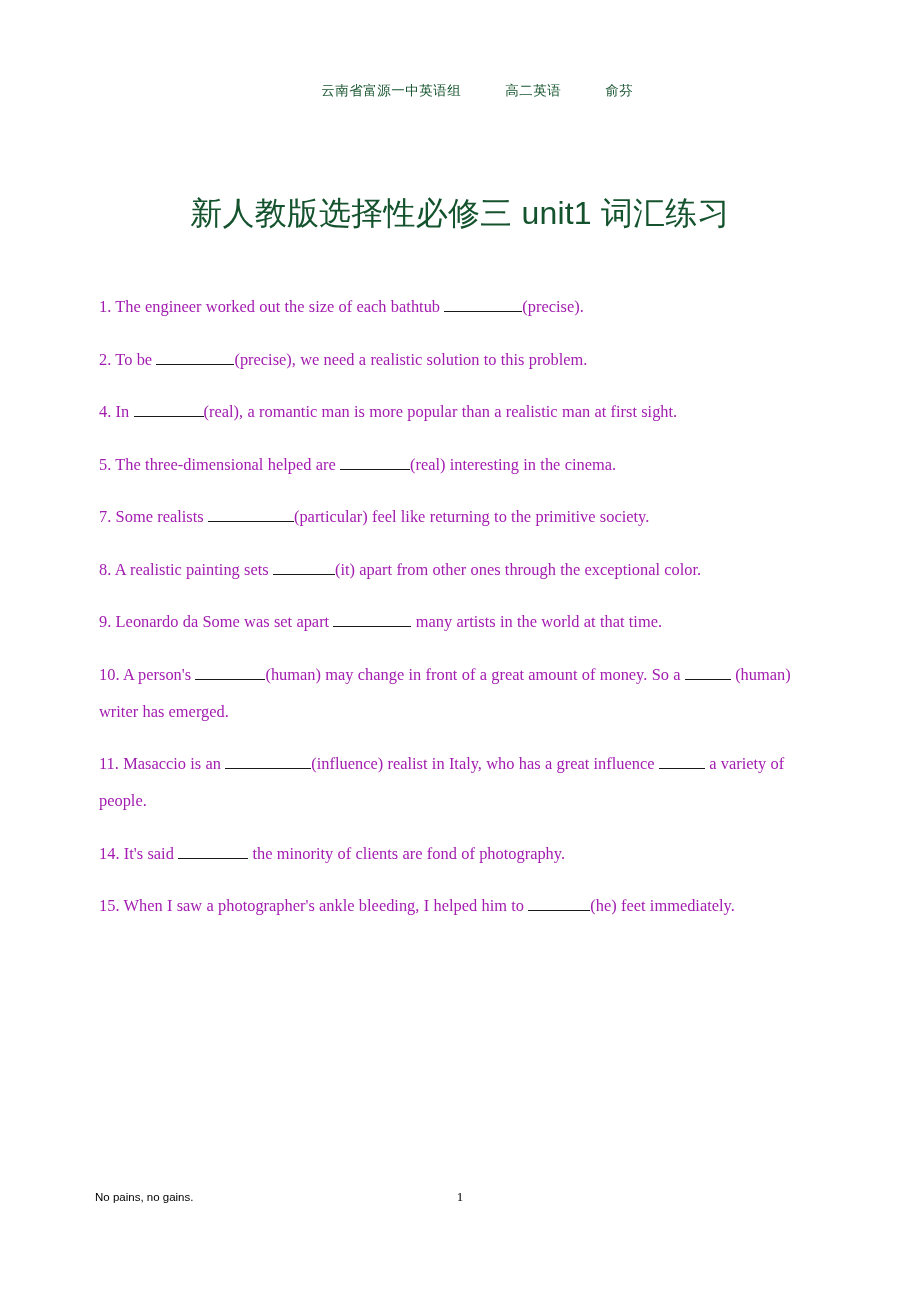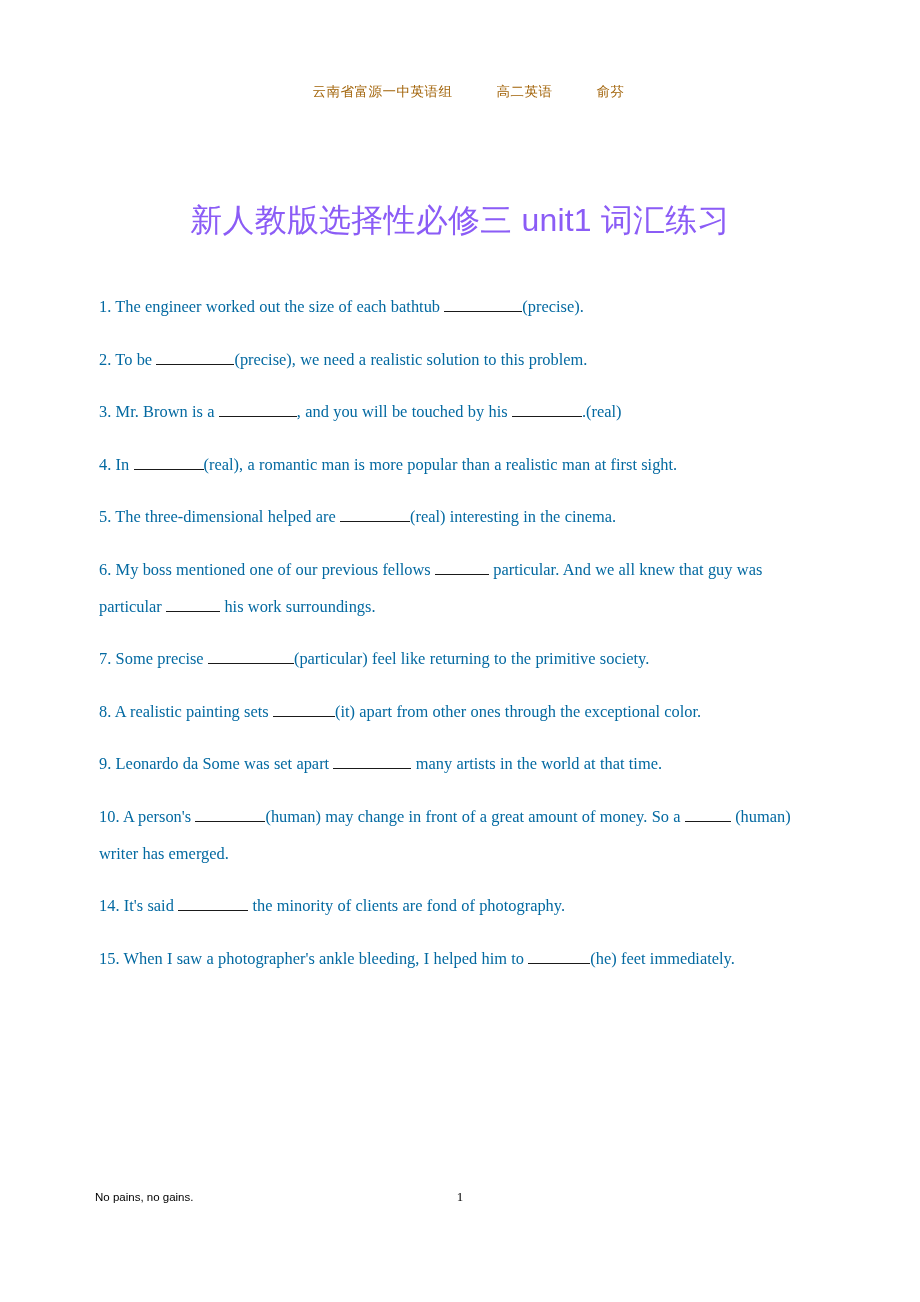--- a/index.html
+++ b/index.html
@@ -27,59 +27,59 @@
     background: #ffffff;
   }
 
   
   .doc-header {
     position: absolute;
     left: 0;
     top: 62px;
     width: 920px;
     text-align: center;
-    font-family: Liberation Sans, sans-serif;
+    font-family: Liberation Mono, monospace;
     font-size: 13.5px;
     line-height: 20px;
-    color: #a16207;
+    color: #14532d;
     letter-spacing: 0.5px;
     white-space: pre;
   }
   .doc-header .hdr-seg { display: inline; }
   .doc-header .hdr-gap { display: inline-block; width: 44px; }
 
   
   .doc-title {
     position: absolute;
     left: 0;
-    top: 177px;
+    top: 170px;
     width: 920px;
     text-align: center;
     font-family: "Liberation Sans", "DejaVu Sans", sans-serif;
     font-weight: 400;
     font-size: 32px;
     line-height: 44px;
-    color: #8b5cf6;
+    color: #14532d;
     letter-spacing: 0.2px;
     white-space: pre;
   }
 
   
   .body-block {
     position: absolute;
     left: 99px;
     top: 288px;
     width: 728px;
   }
 
   .qitem {
     font-size: 16.4px;
     line-height: 37px;
     margin: 0 0 15.5px 0;
-    color: #0369a1;
+    color: #a21caf;
     text-align: left;
     word-spacing: 0.2px;
   }
   .qitem:last-child { margin-bottom: 0; }
 
   
   .blank {
     display: inline-block;
     border-bottom: 1.4px solid #1a1a1a;
     height: 0.92em;
@@ -129,28 +129,27 @@
 
   <div class="doc-header">
     <span class="hdr-seg">云南省富源一中英语组</span><span class="hdr-gap"></span><span class="hdr-seg">高二英语</span><span class="hdr-gap"></span><span class="hdr-seg">俞芬</span>
   </div>
 
   <h1 class="doc-title">新人教版选择性必修三 unit1 词汇练习</h1>
 
   <div class="body-block" id="questions-list">
       <p class="qitem"><span>1.</span><span> The engineer worked out the size of each bathtub </span><span class="blank w9"></span><span>(precise).</span></p>
       <p class="qitem"><span>2.</span><span> To be </span><span class="blank w9"></span><span>(precise), we need a realistic solution to this problem.</span></p>
-      <p class="qitem"><span>3.</span><span> Mr. Brown is a </span><span class="blank w9"></span><span>, and you will be touched by his </span><span class="blank w8"></span><span>.(real)</span></p>
       <p class="qitem"><span>4.</span><span> In </span><span class="blank w8"></span><span>(real), a romantic man is more popular than a realistic man at first sight.</span></p>
       <p class="qitem"><span>5.</span><span> The three-dimensional helped are </span><span class="blank w8"></span><span>(real) interesting in the cinema.</span></p>
-      <p class="qitem"><span>6.</span><span> My boss mentioned one of our previous fellows </span><span class="blank w6"></span><span> particular. And we all knew that guy was particular </span><span class="blank w6"></span><span> his work surroundings.</span></p>
-      <p class="qitem"><span>7.</span><span> Some precise </span><span class="blank w10"></span><span>(particular) feel like returning to the primitive society.</span></p>
+      <p class="qitem"><span>7.</span><span> Some realists </span><span class="blank w10"></span><span>(particular) feel like returning to the primitive society.</span></p>
       <p class="qitem"><span>8.</span><span> A realistic painting sets </span><span class="blank w7"></span><span>(it) apart from other ones through the exceptional color.</span></p>
       <p class="qitem"><span>9.</span><span> Leonardo da Some was set apart </span><span class="blank w9"></span><span> many artists in the world at that time.</span></p>
       <p class="qitem"><span>10.</span><span> A person's </span><span class="blank w8"></span><span>(human) may change in front of a great amount of money. So a </span><span class="blank w5"></span><span> (human) writer has emerged.</span></p>
+      <p class="qitem"><span>11.</span><span> Masaccio is an </span><span class="blank w10"></span><span>(influence) realist in Italy, who has a great influence </span><span class="blank w5"></span><span> a variety of people.</span></p>
       <p class="qitem"><span>14.</span><span> It's said </span><span class="blank w8"></span><span> the minority of clients are fond of photography.</span></p>
       <p class="qitem"><span>15.</span><span> When I saw a photographer's ankle bleeding, I helped him to </span><span class="blank w7"></span><span>(he) feet immediately.</span></p>
     </div>
 
   <div class="doc-footer">
     <div class="footer-note">No pains, no gains.</div>
     <div class="footer-page">1</div>
   </div>
 
 </div>

